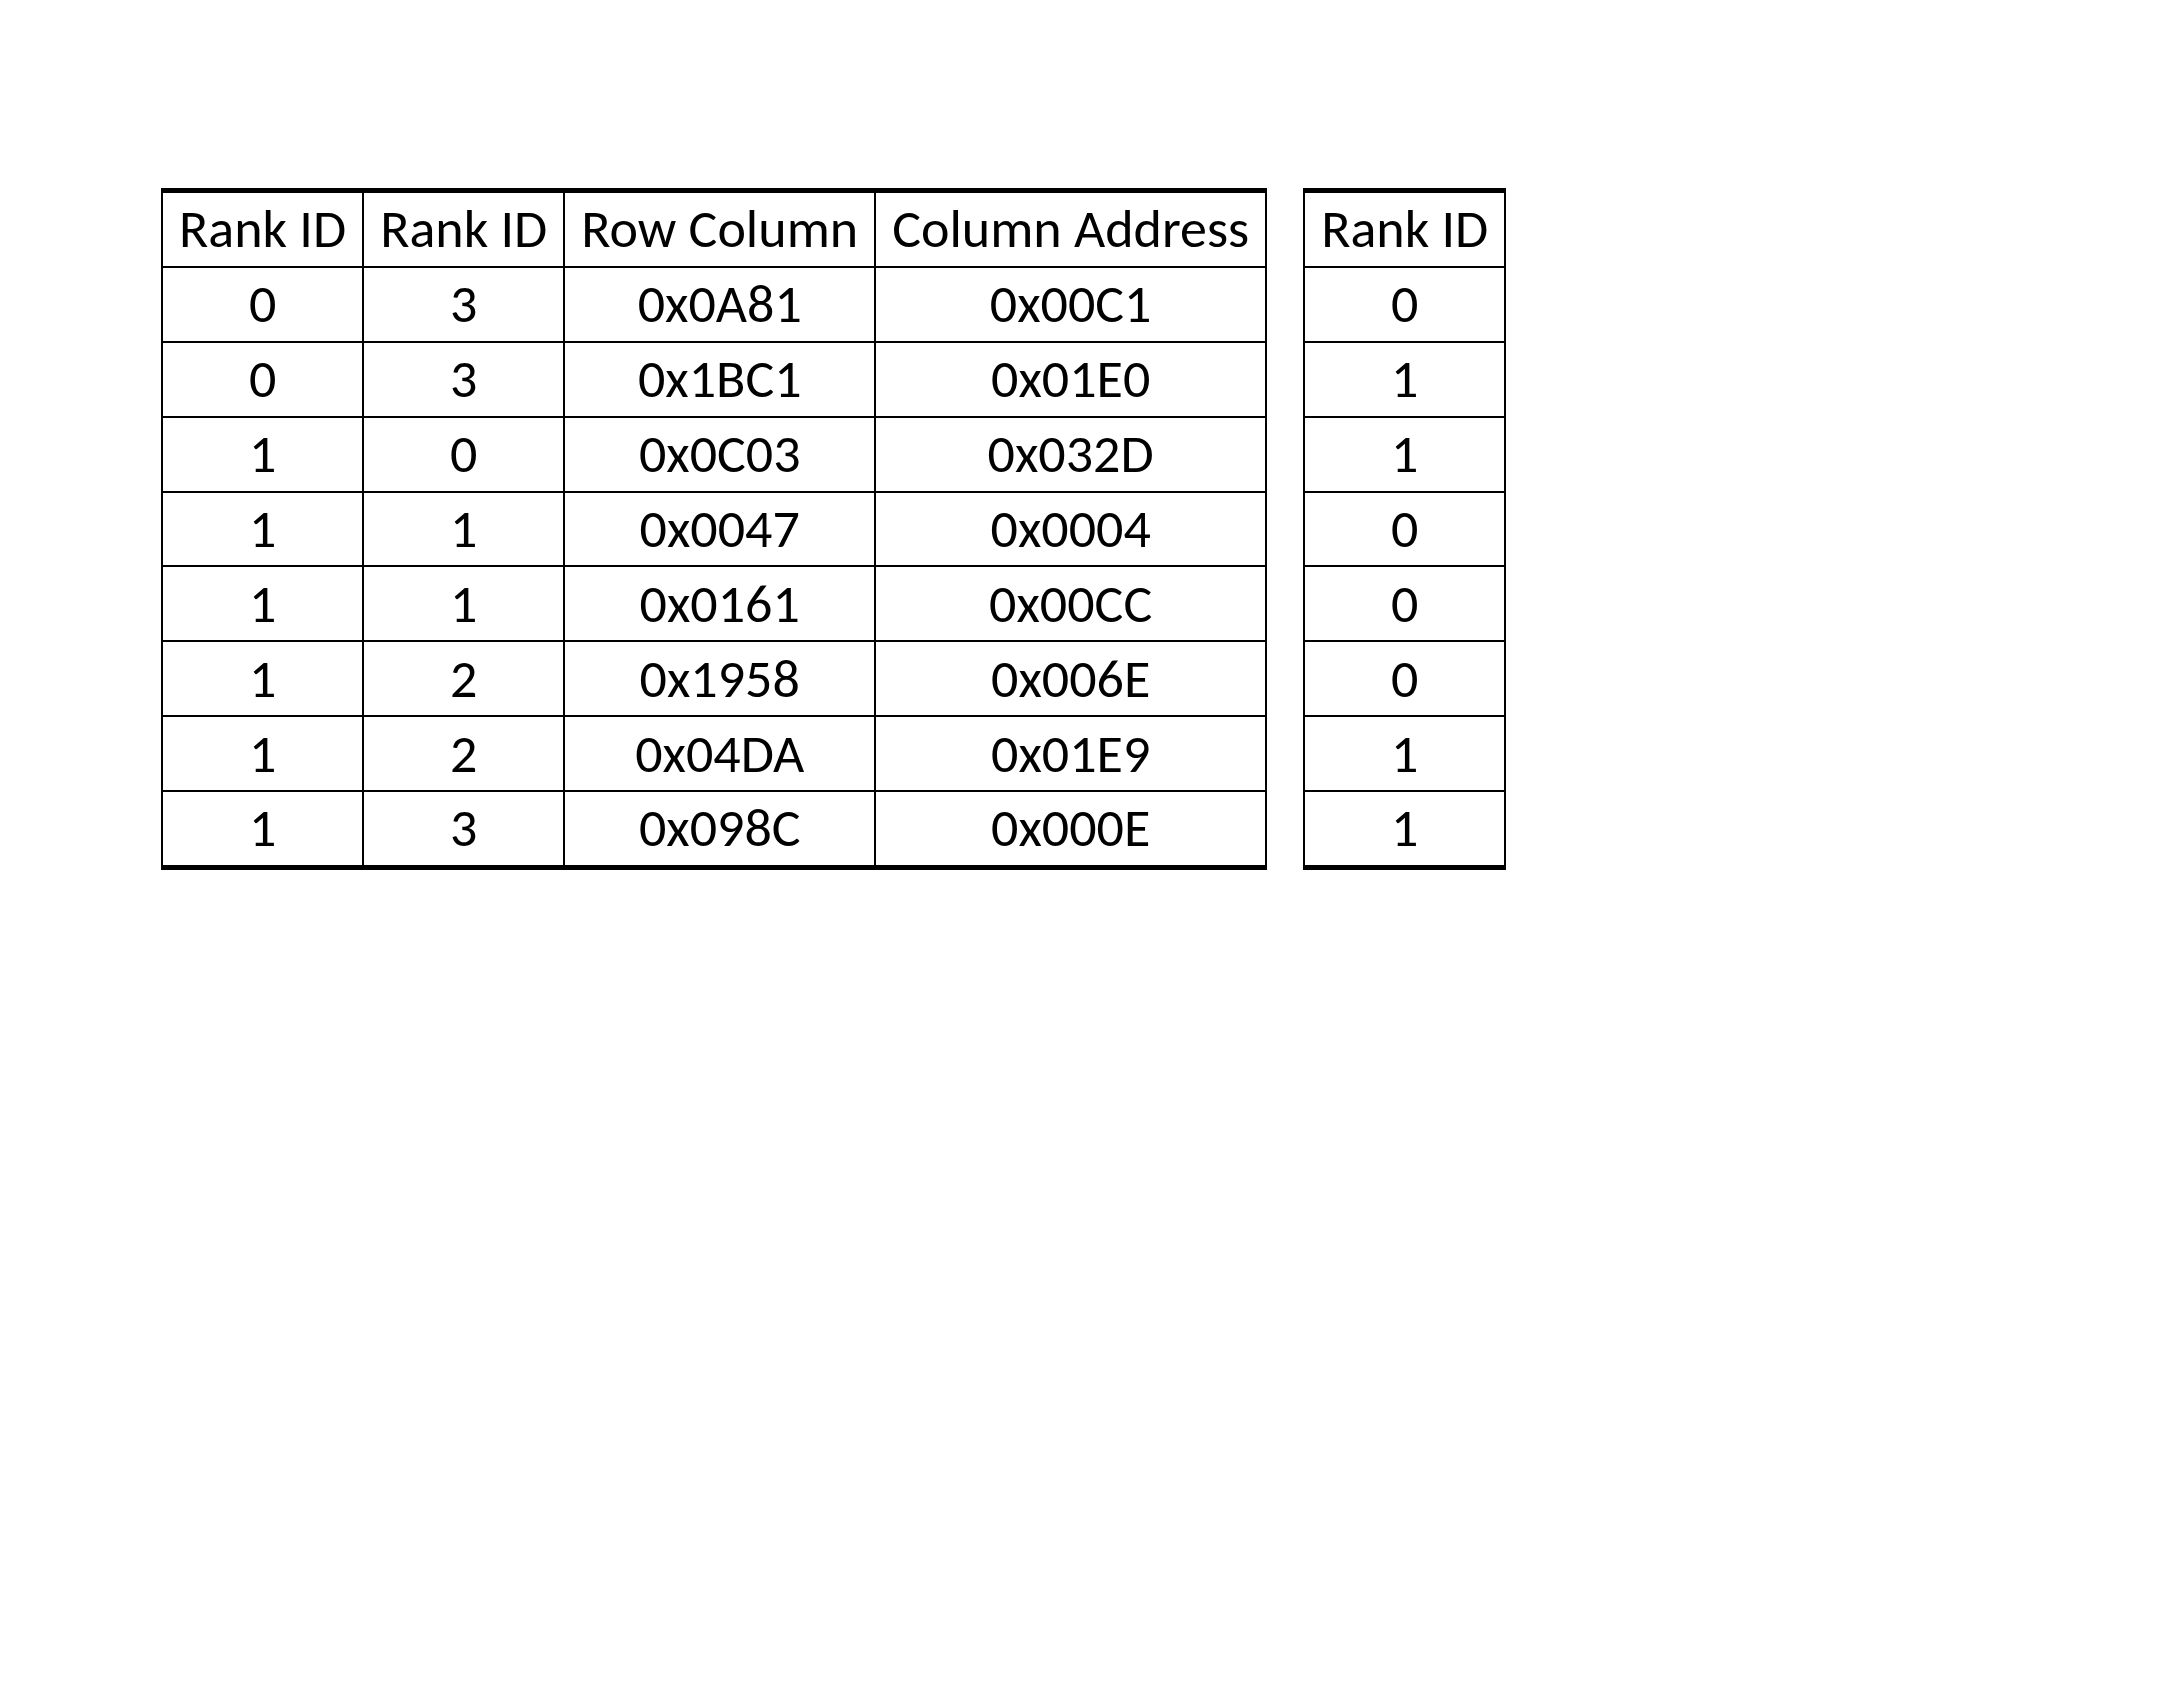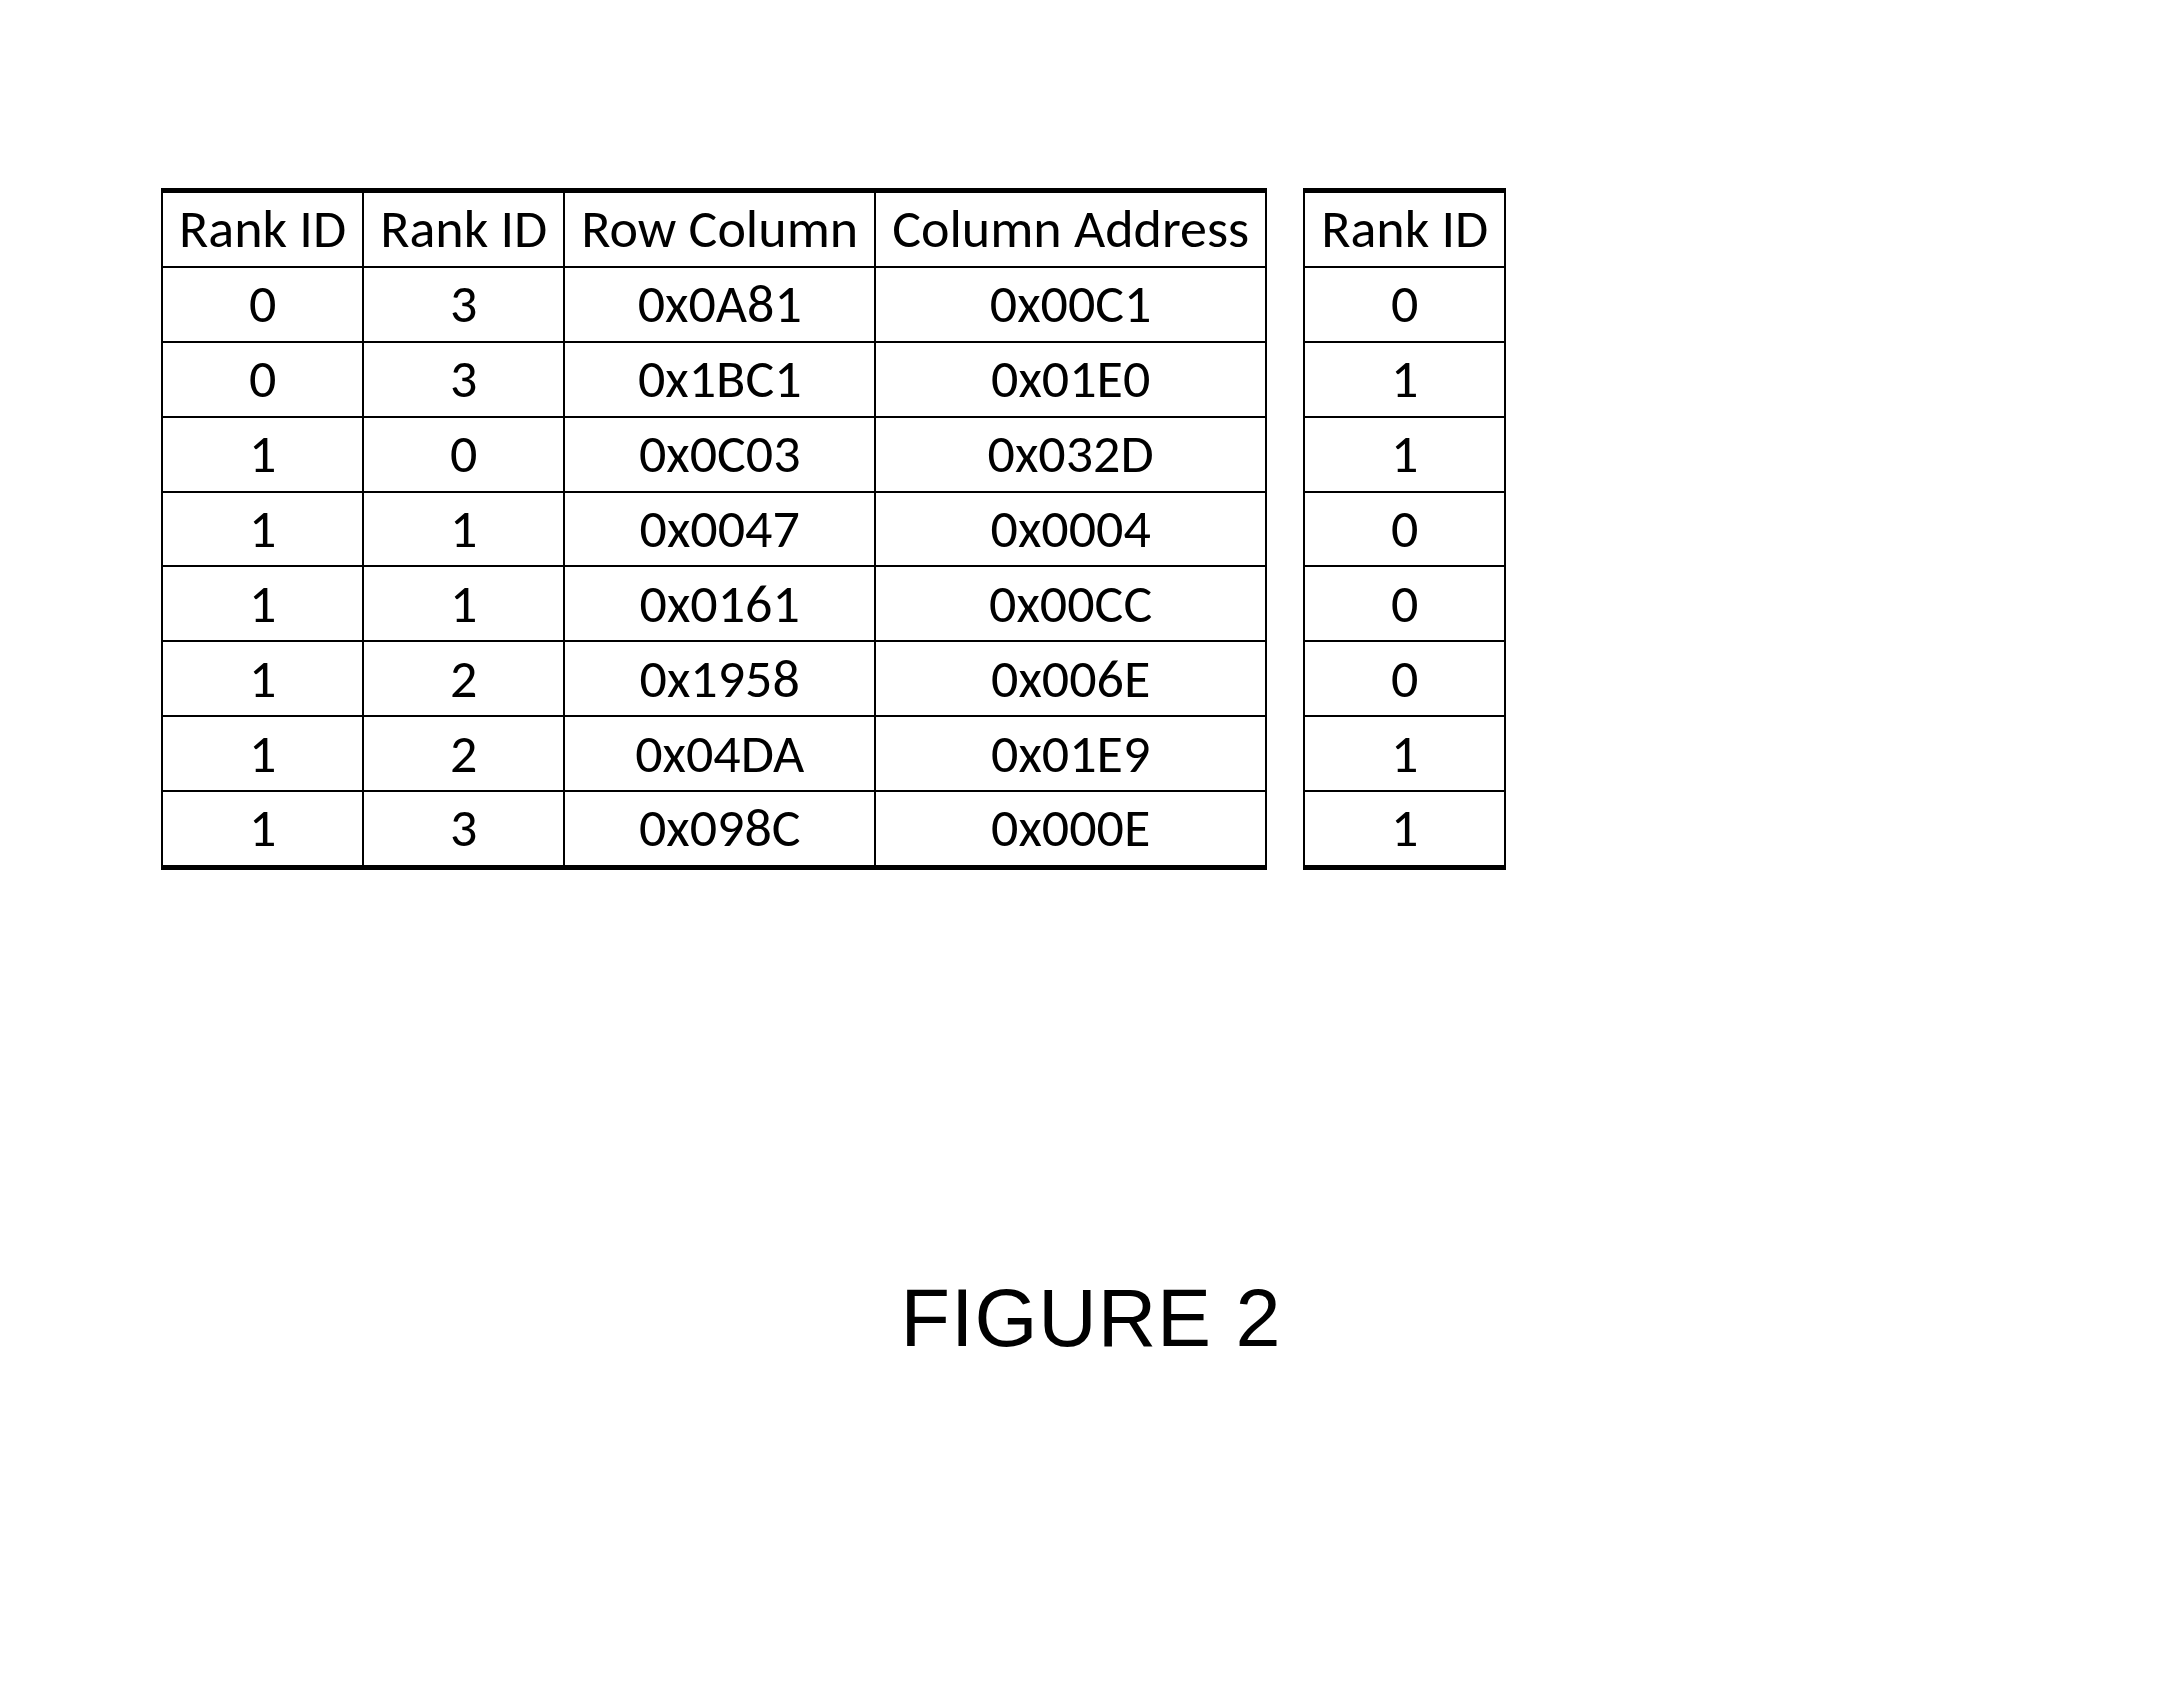--- a/index.html
+++ b/index.html
@@ -161,16 +161,15 @@
             <td>1</td>
           </tr>
         <tr>
             <td>1</td>
           </tr>
       </tbody>
     </table>
 
   </div>
 
-  <div class="caption">FIGURE 2</div>
 
 </div>
 
 
 </body></html>

